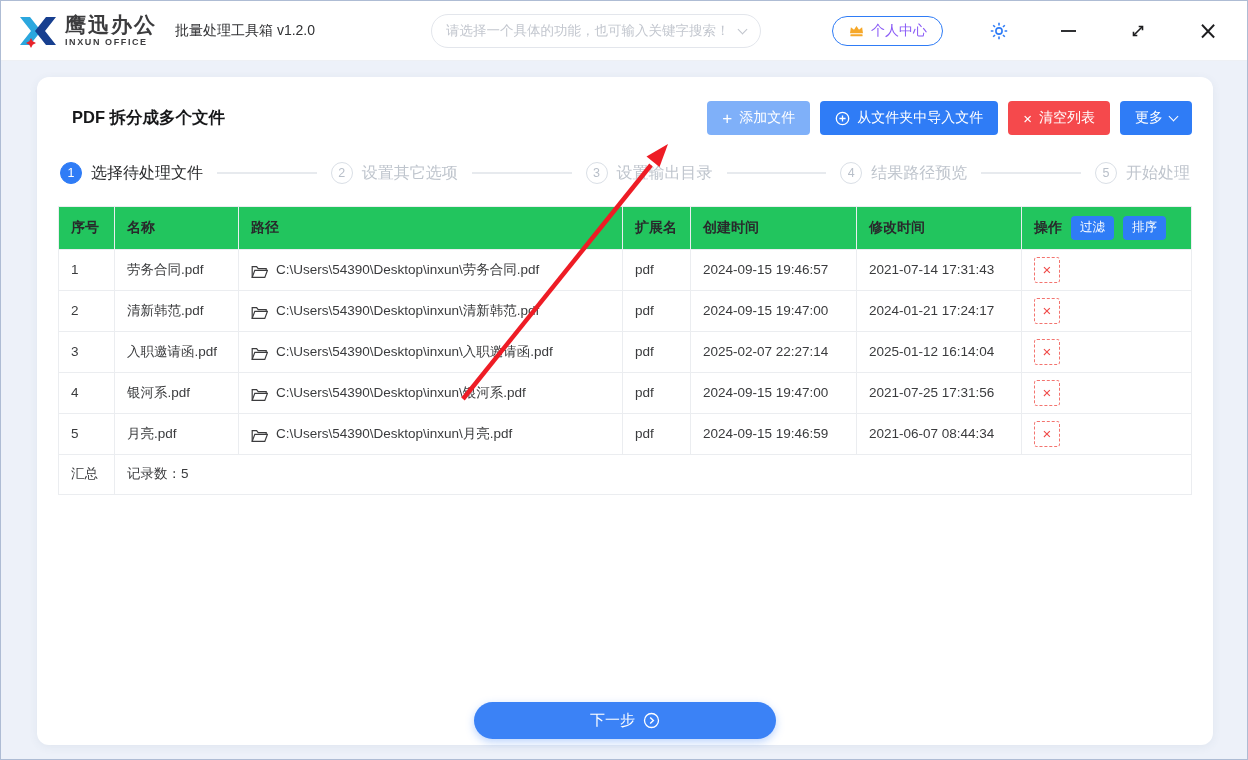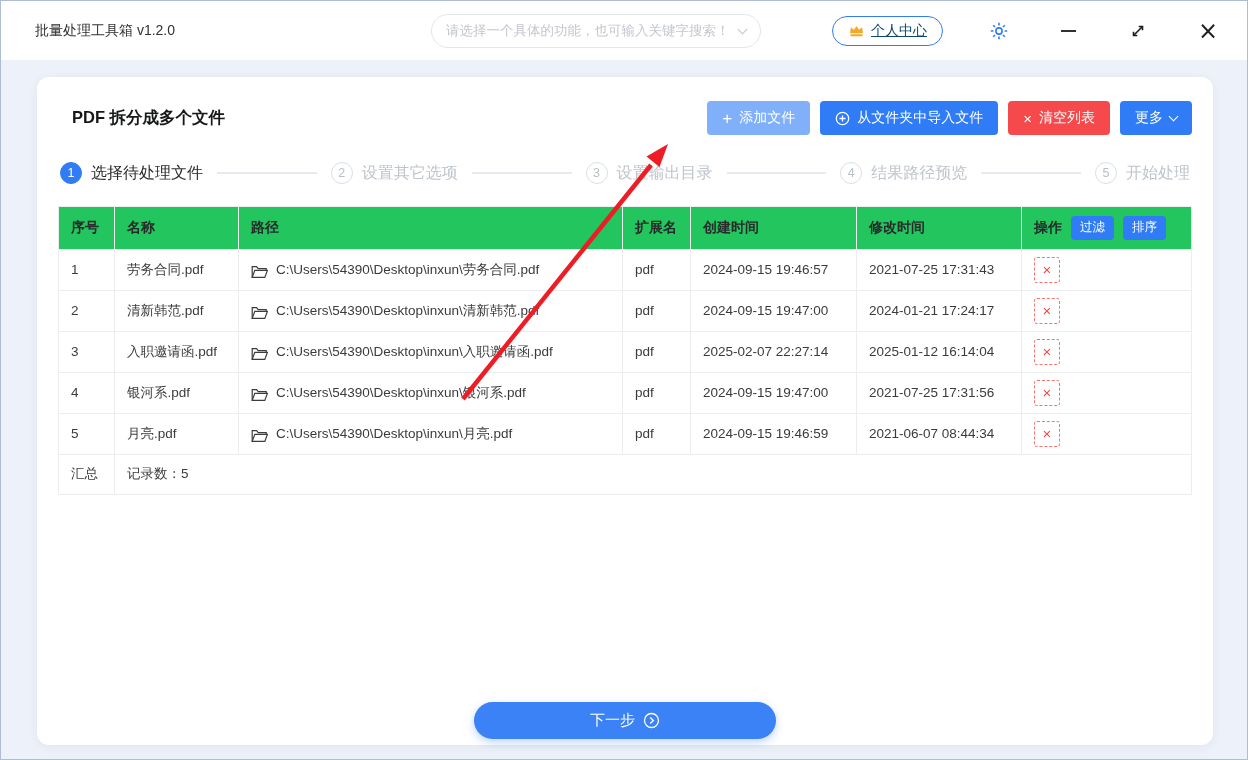--- a/index.html
+++ b/index.html
@@ -18,22 +18,22 @@
   .brand-en { font-size:9px; font-weight:bold; color:#3c3c3e; letter-spacing:1.6px; margin-top:3px; }
   .app-title { margin-left:18px; font-size:14px; color:#303133; }
   .func-select { position:absolute; left:430px; top:13px; width:330px; height:34px;
     border:1px solid #e3e6ec; border-radius:17px; background:#fff;
     display:flex; align-items:center; padding:8px 14px; cursor:pointer; }
   .func-select .ph { flex:1; font-size:13.5px; color:#c3c7cf; white-space:nowrap; overflow:hidden; }
   .chev { display:inline-block; width:7px; height:7px; border-right:1.8px solid #c0c4cc;
     border-bottom:1.8px solid #c0c4cc; transform:rotate(45deg); margin-top:-3px; }
   .header-right { margin-left:auto; display:flex; align-items:center; }
   .user-center { display:flex; align-items:center; gap:6px; height:30px; padding:0 15px;
-    border:1px solid #2f7cf6; border-radius:16px; color:#0c4a6e; font-size:14px;
-    background:#fff; cursor:pointer;text-decoration:underline; }
+    border:1px solid #2f7cf6; border-radius:16px; color:#8b5cf6; font-size:14px;
+    background:#fff; cursor:pointer; }
   .gear-btn { margin-left:46px; cursor:pointer; display:flex; }
   .win-btn { margin-left:48px; cursor:pointer; display:flex; align-items:center; justify-content:center;
     width:22px; height:22px; }
   .min-line { width:15px; height:2px; background:#303133; }
   .close-x { font-size:24px; color:#1d1d1f; line-height:1; font-family:"DejaVu Sans",sans-serif; }
 
   
   .card { position:absolute; left:36px; top:76px; width:1176px; height:668px;
     background:#fff; border-radius:12px; box-shadow:0 2px 10px rgba(60,80,120,.07); }
   .card-inner { position:relative; padding:24px 21px 0 21px; height:100%; }
@@ -94,20 +94,31 @@
     pointer-events:none; z-index:50; }
 
   svg.icon { display:block; }
 </style>
 </head>
 <body>
 
 <div class="window">
 
   <div class="header">
+    <div class="brand">
+      <svg class="icon" width="42" height="38" viewBox="0 0 42 38">
+        <path d="M3 5 L13 5 L24 19 L13 33 L3 33 L14 19 Z" fill="#2ba7de"></path>
+        <path d="M39 5 L29 5 L18 19 L29 33 L39 33 L28 19 Z" fill="#173f8f"></path>
+        <path d="M14 26 l1.7 3.3 l3.3 1.7 l-3.3 1.7 l-1.7 3.3 l-1.7 -3.3 l-3.3 -1.7 l3.3 -1.7 Z" fill="#e8232a"></path>
+      </svg>
+      <div class="brand-text">
+        <div class="brand-cn">鹰迅办公</div>
+        <div class="brand-en">INXUN OFFICE</div>
+      </div>
+    </div>
     <div class="app-title">批量处理工具箱 v1.2.0</div>
 
     <div class="func-select">
       <span class="ph">请选择一个具体的功能，也可输入关键字搜索！</span>
       <span class="chev"></span>
     </div>
 
     <div class="header-right">
       <div class="user-center">
         <svg class="icon" width="17" height="15" viewBox="0 0 17 15">
@@ -234,21 +245,21 @@
       <div class="path-cell">
         <svg class="icon" width="17" height="14" viewBox="0 0 17 14">
           <path d="M1.2 12.4 V1.6 H5.6 L7.2 3.6 H15.2 V5.4" fill="none" stroke="#3c3c3e" stroke-width="1.2"></path>
           <path d="M1.2 12.4 L3.8 5.4 H16.4 L13.8 12.4 Z" fill="none" stroke="#3c3c3e" stroke-width="1.2"></path>
         </svg>
         <span class="c-path">C:\Users\54390\Desktop\inxun\劳务合同.pdf</span>
       </div>
     </td>
     <td class="c-ext">pdf</td>
     <td class="c-created">2024-09-15 19:46:57</td>
-    <td class="c-modified">2021-07-25 17:31:43</td>
+    <td class="c-modified">2021-07-14 17:31:43</td>
     <td>
       <button class="del-btn">
         <span>×</span>
       </button>
     </td>
   </tr>
 
   <tr>
     <td class="c-no">2</td>
     <td class="c-name">清新韩范.pdf</td>

